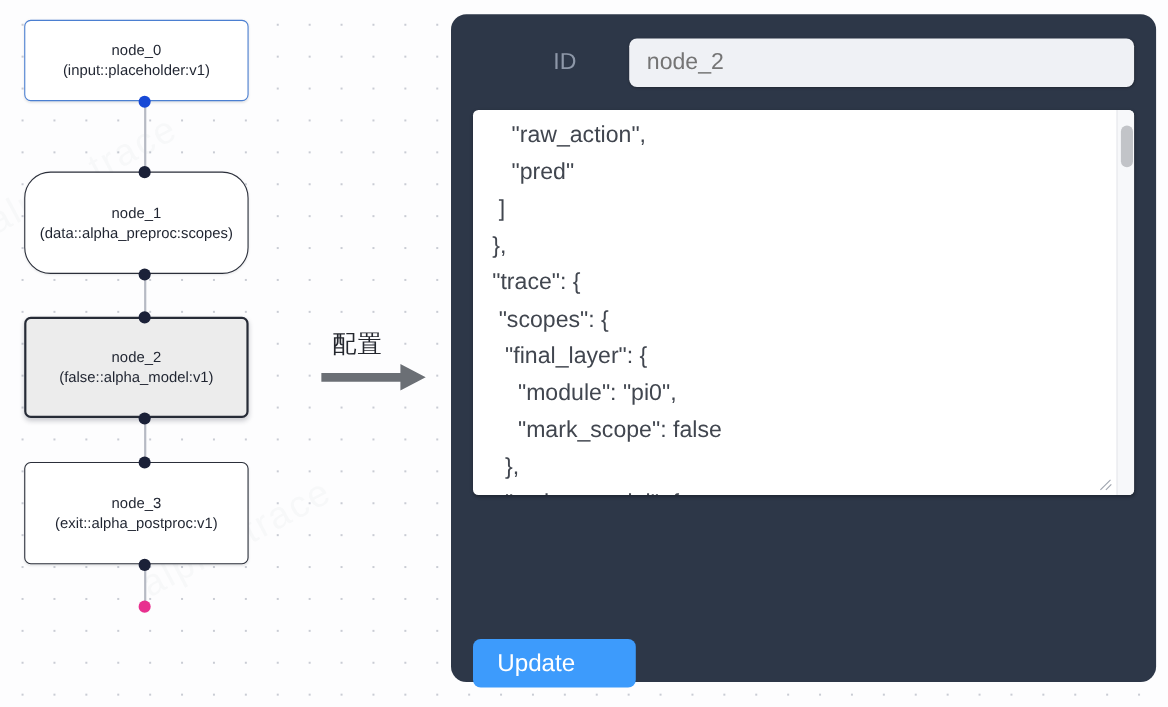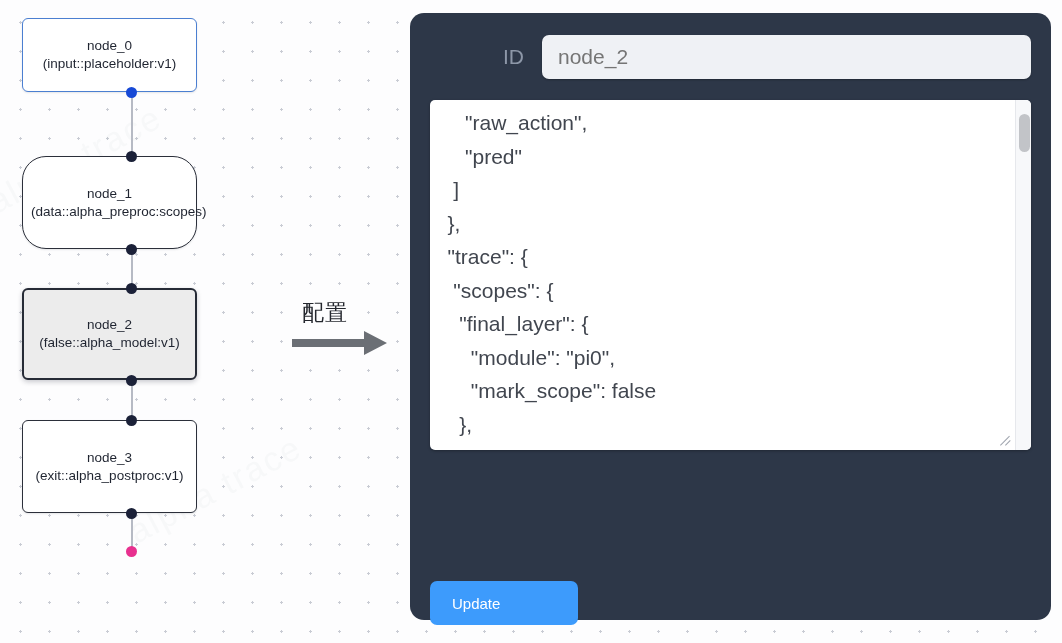--- a/index.html
+++ b/index.html
@@ -39,21 +39,21 @@
   }
   .wm1 { left: -20px;  top: 140px; transform: rotate(-28deg); }
   .wm2 { left: 430px;  top: 230px; transform: rotate(-28deg); }
   .wm3 { left: 620px;  top: 430px; transform: rotate(-28deg); }
   .wm4 { left: 120px;  top: 470px; transform: rotate(-28deg); }
 
   
   .node {
     position: absolute;
     left: 22px;
-    width: 175px;
+    width: 204px;
     box-sizing: border-box;
     background: #ffffff;
     border: 1.6px solid #2b2f3a;
     border-radius: 6px;
     display: flex;
     align-items: center;
     justify-content: flex-end;
     text-align: center;
     color: #1f2430;
     font-size: 13.5px;
@@ -123,20 +123,21 @@
     box-sizing: border-box;
     padding: 22px 20px 0 20px;
     overflow: hidden;
     z-index: 10;
   }
 
   .field-row {
     display: flex;
     align-items: center;
     margin-bottom: 21px;
+    gap: 30px;
   }
   .field-label {
     width: 112px;
     flex: 0 0 112px;
     text-align: right;
     padding-right: 18px;
     box-sizing: border-box;
     color: #8d97a8;
     font-size: 21px;
     line-height: 44px;
@@ -220,21 +221,21 @@
   #update-button {
     position: absolute;
     left: 430px;
     top: 581px;
     width: 148px;
     height: 44px;
     background: #3d9bfc;
     border: none;
     border-radius: 7px;
     color: #ffffff;
-    font-size: 15px;
+    font-size: 22px;
     font-family: "Liberation Sans", sans-serif;
     text-align: left;
     padding-left: 22px;
     box-sizing: border-box;
     cursor: pointer;
     z-index: 20;
   }
 </style>
 </head>
 <body>

